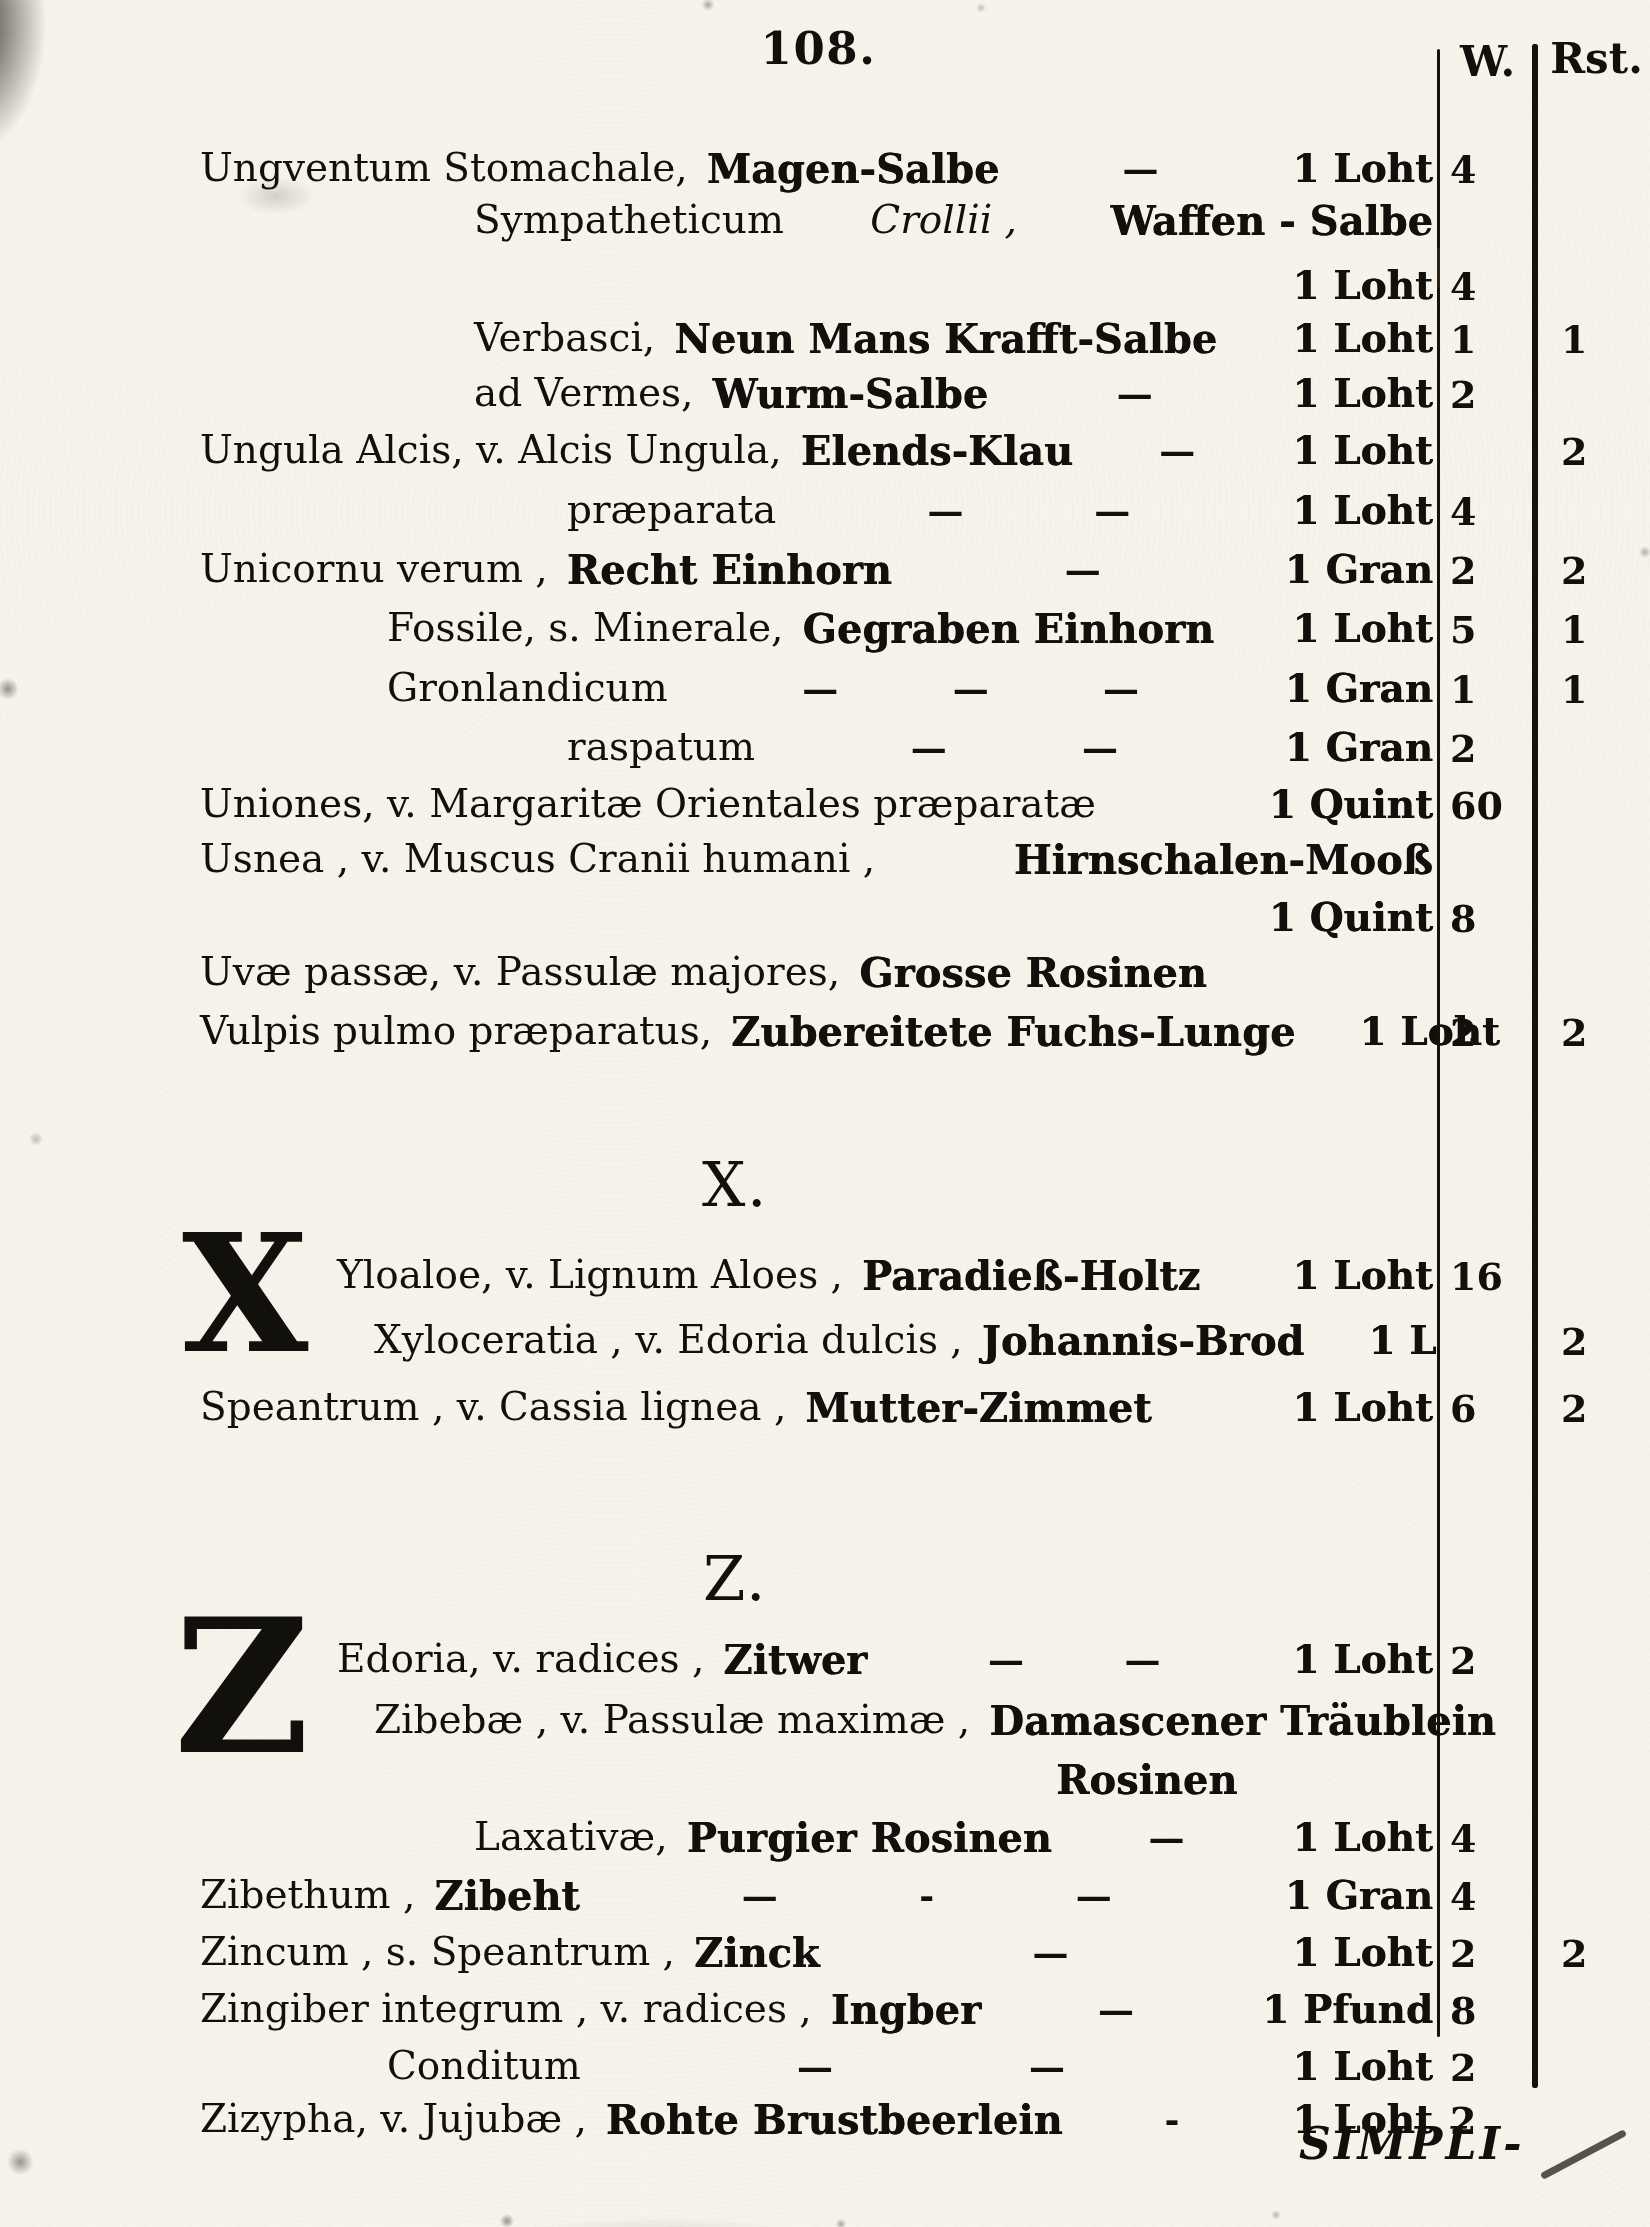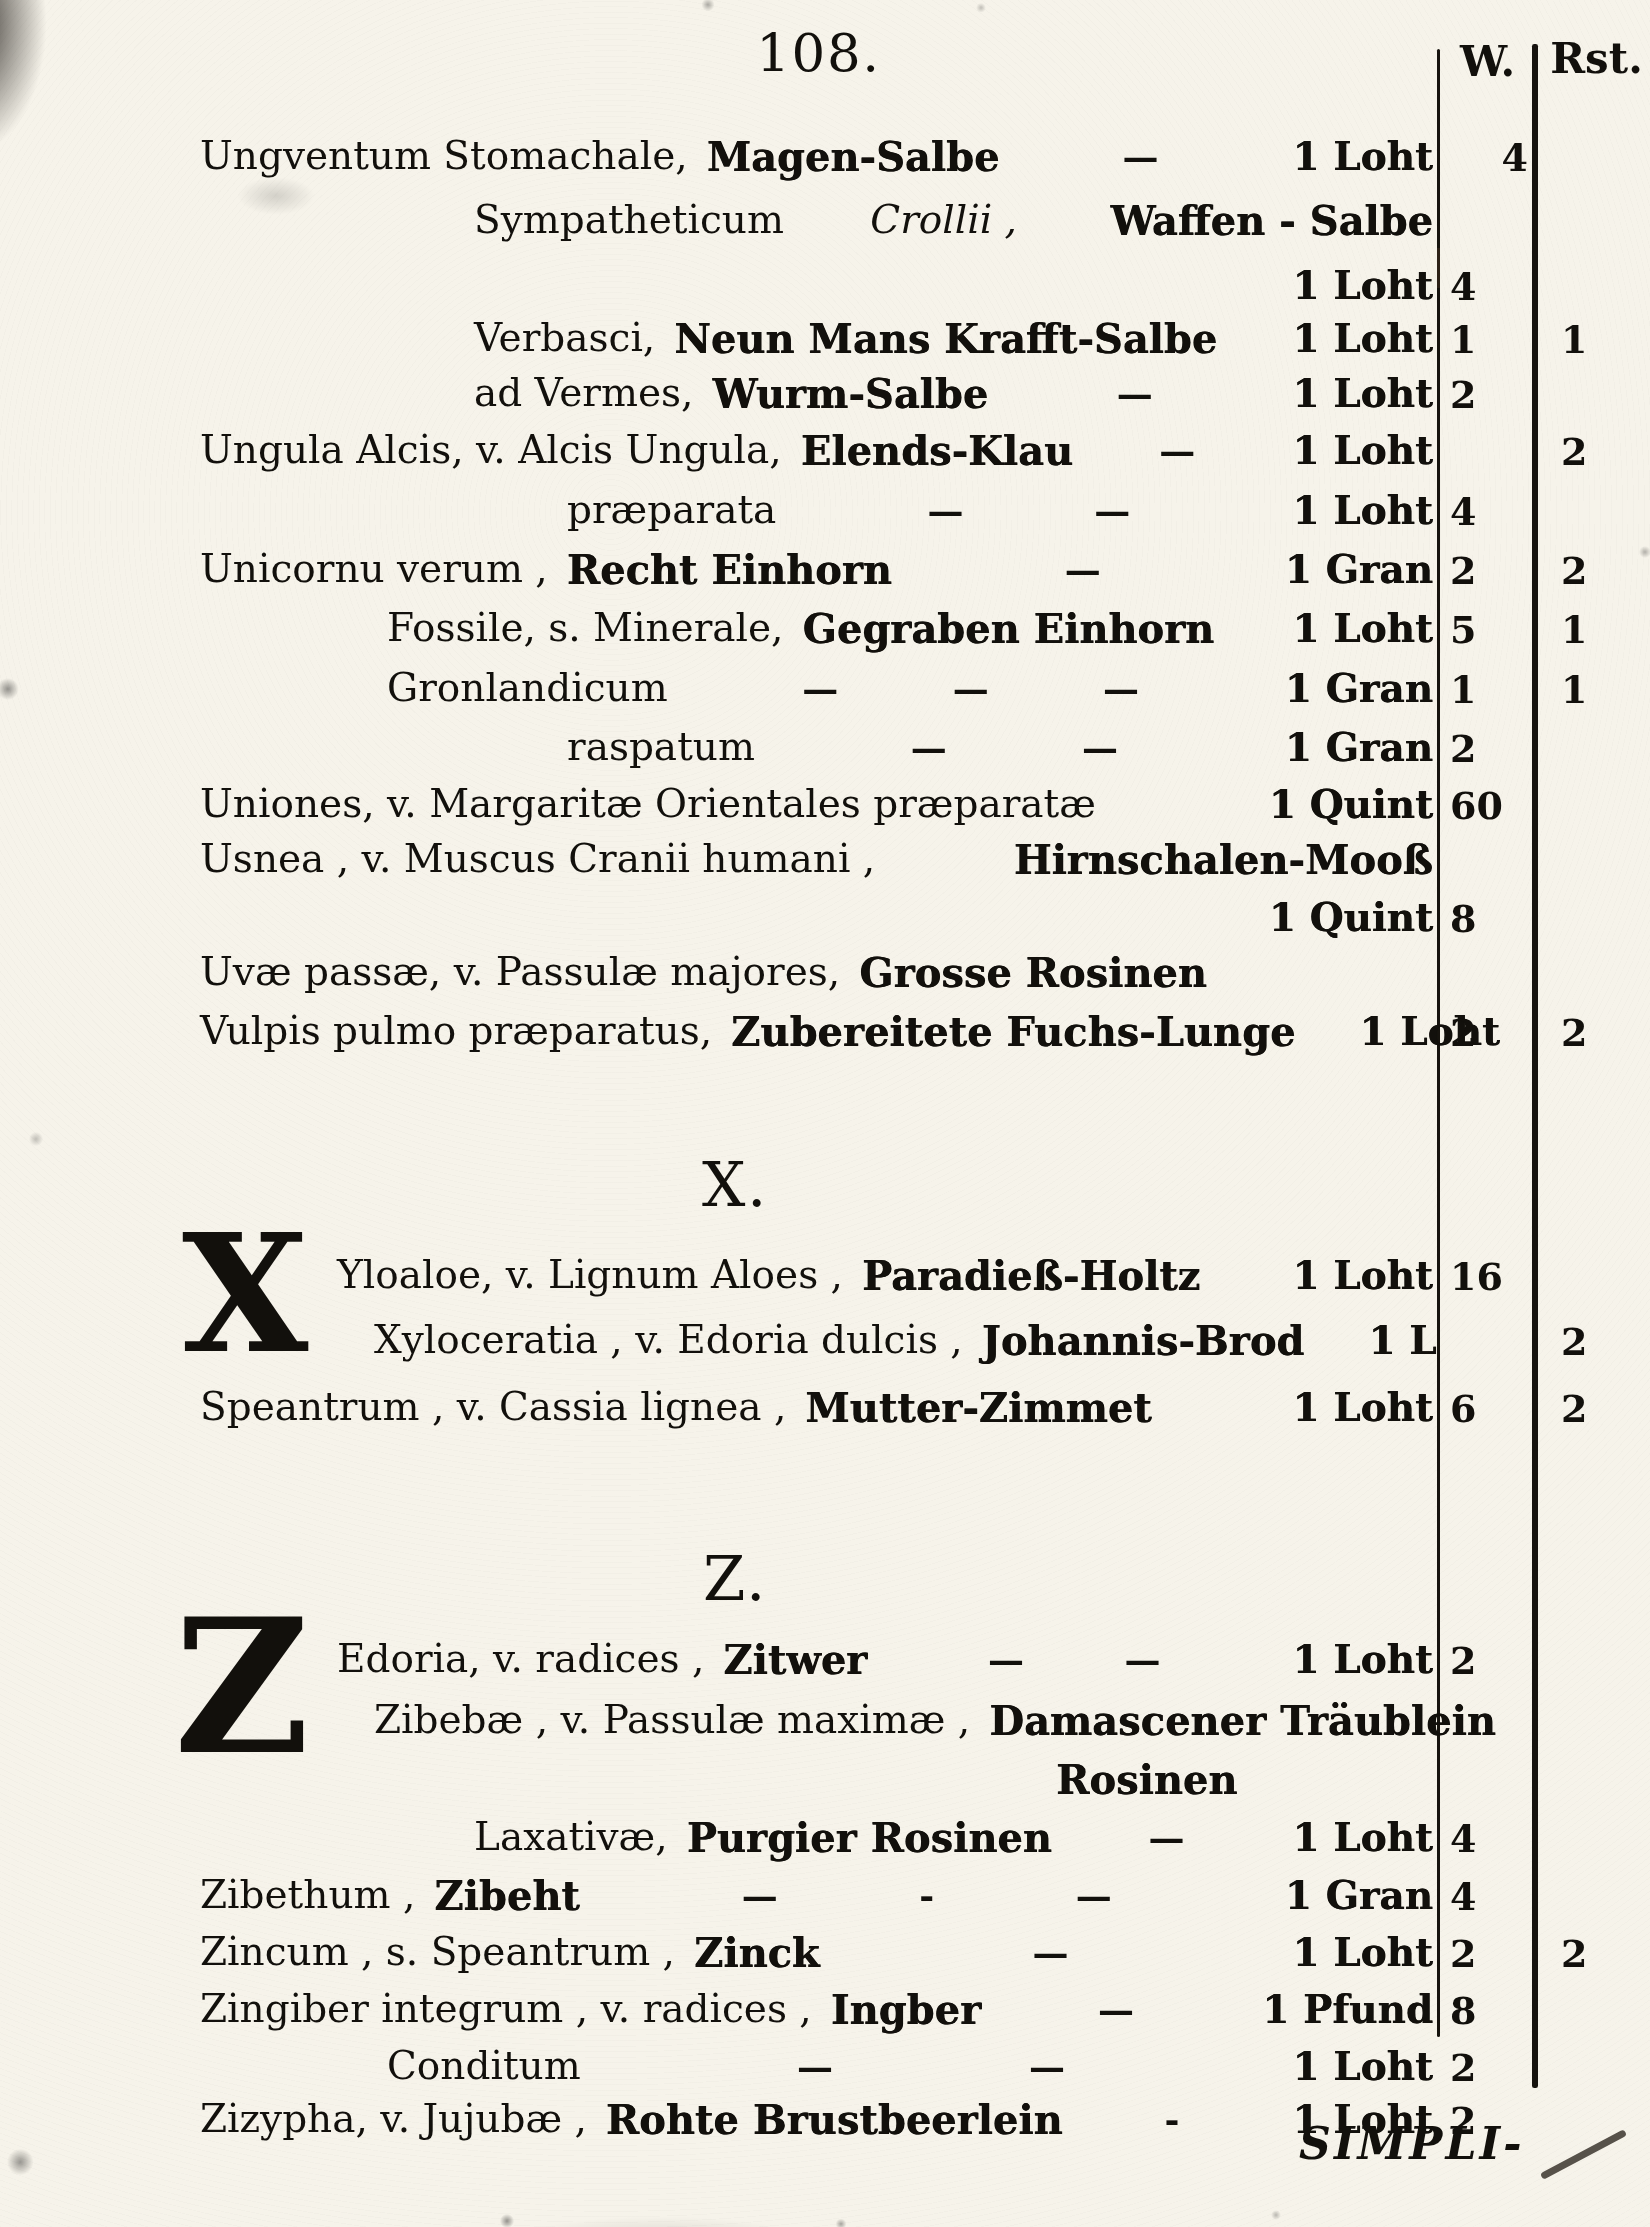--- a/index.html
+++ b/index.html
@@ -15,21 +15,21 @@
       radial-gradient(circle 7px at 981px 7.8px, rgba(0,0,0,.22), transparent 70%),
       radial-gradient(circle 10.2px at 507px 2221px, rgba(0,0,0,.40), transparent 70%),
       radial-gradient(circle 7.8px at 841px 2224px, rgba(0,0,0,.32), transparent 70%),
       radial-gradient(circle 7px at 1276px 2215px, rgba(0,0,0,.25), transparent 70%),
       radial-gradient(circle 8.6px at 1645px 552px, rgba(0,0,0,.28), transparent 70%),
       radial-gradient(ellipse 235px 47px at 40% 101%, rgba(0,0,0,.16), transparent 70%),
       #f6f3ea;}
   .page::before{content:"";position:absolute;inset:0;pointer-events:none;
     background:repeating-radial-gradient(circle at 37% 23%, transparent 0 4.7px, rgba(0,0,0,.014) 4.7px 5.5px);}
   .pageno{position:absolute;left:701px;top:22px;width:235px;text-align:center;
-    font-size:53px;font-weight:normal;letter-spacing:1.6px;}
+    font-size:45px;font-weight:bold;letter-spacing:1.6px;}
   .colhead{position:absolute;font-size:42px;font-weight:bold;text-align:center;
     transform:scaleY(1.04);}
   .colhead.w{left:1445px;top:36px;width:85px;}
   .colhead.rst{left:1543px;top:33px;width:107px;}
   .rule{position:absolute;background:#16130e;border-radius:2.3px;}
   .rule.inner{left:1437px;top:49px;width:3.1px;height:1988px;
     background:linear-gradient(#16130e 0 10%, #2c2117 10% 12%, #16130e 12% 100%);}
   .rule.outer{left:1532px;top:44px;width:5.5px;height:2044px;}
   .section-heading{position:absolute;left:610px;width:250px;text-align:center;
     font-size:61px;letter-spacing:1.6px;}
@@ -62,21 +62,21 @@
 </head>
 <body>
 
 <div class="page">
   <div class="pageno">108.</div>
   <div class="colhead w">W.</div>
   <div class="colhead rst">Rst.</div>
   <div class="rule inner"></div>
   <div class="rule outer"></div>
   <div id="content">
-      <div class="row i0" style="top: 133px; text-align: right;">
+      <div class="row i0" style="top: 145px;">
         <div class="line">
           <span class="la">Ungventum Stomachale,</span>
           <span class="de">Magen-Salbe</span>
           <div class="leader">
             <span>—</span>
           </div>
           <span class="qty">1 Loht</span>
         </div>
         <span class="wcell">4</span>
       </div>

